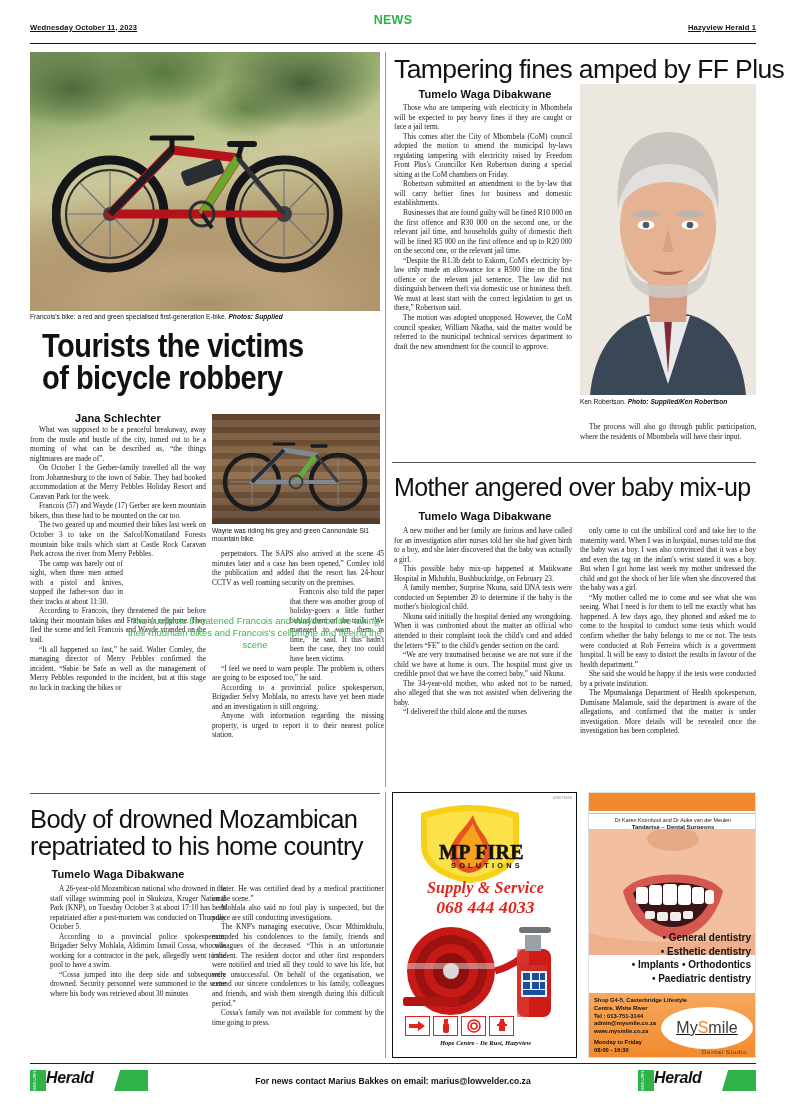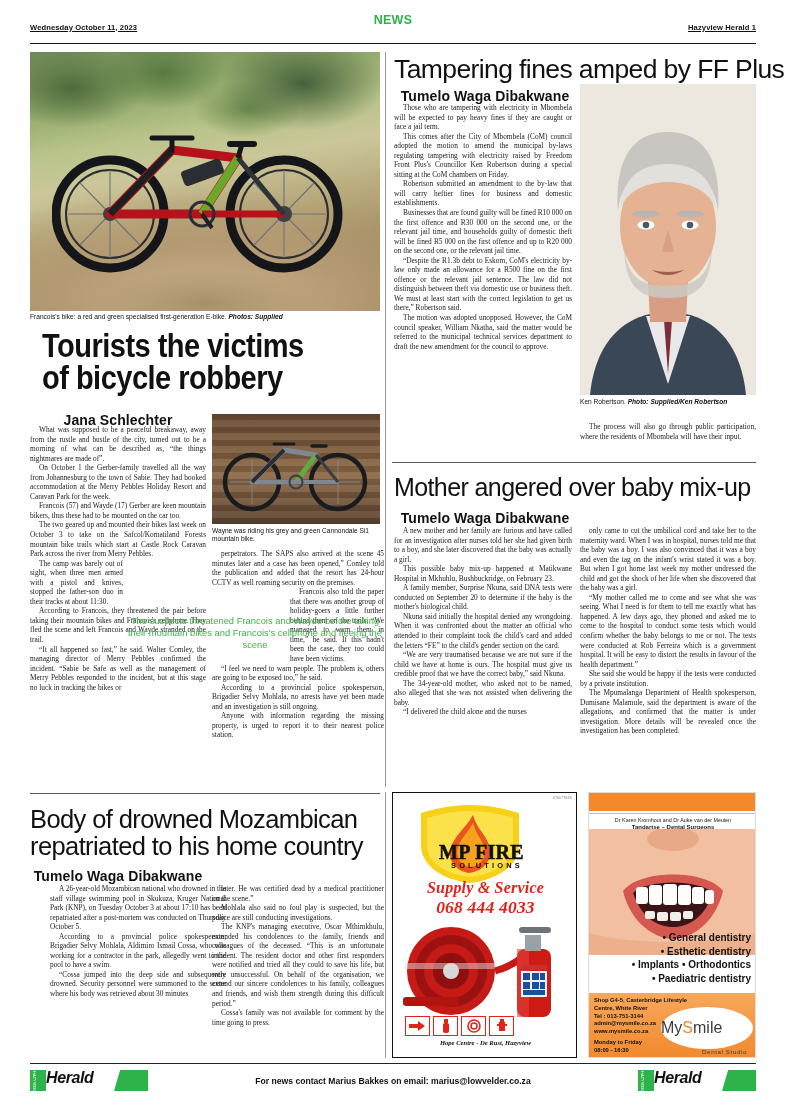--- a/index.html
+++ b/index.html
@@ -45,21 +45,21 @@
     margin:0; color:#111;
     transform:scaleX(0.88); transform-origin:left top;
   }
   h1.head-sans {
     font-family:"Liberation Sans", sans-serif;
     font-weight:400; font-size:25.5px; line-height:1.04;
     letter-spacing:-0.6px; margin:0; color:#111;
   }
   .byline {
     font-family:"Liberation Sans", sans-serif;
-    font-weight:700; font-size:14px; text-align:center; margin:0 0 5px 0;
+    font-weight:700; font-size:11px; text-align:center; margin:0 0 5px 0;
     letter-spacing:.1px;
   }
   .body-text {
     font-family:"Liberation Serif", serif;
     font-size:7.35px; line-height:1.30; text-align:justify; color:#1a1a1a;
   }
   .body-text p { margin:0; text-indent:9px; }
   .body-text p.first { text-indent:9px; }
 
   .caption {
@@ -225,21 +225,21 @@
     font-family:"Liberation Sans", sans-serif; font-weight:700; font-size:5.8px;
     line-height:1.35; color:#111;
   }
   .smile-hours {
     position:absolute; left:5px; top:46px; width:96px;
     font-family:"Liberation Sans", sans-serif; font-weight:700; font-size:5.8px;
     line-height:1.35; color:#111;
   }
   .smile-logo {
     position:absolute; right:4px; top:14px; width:92px; height:42px;
-    border-radius:50%; background:#fff; display:flex; align-items:center; 
+    border-radius:50%; background:#fff; display:flex; align-items:center; justify-content:center;text-decoration:underline;
   }
   .smile-logo .txt {
     font-family:"Liberation Sans", sans-serif; font-size:16px; font-weight:400; color:#3b3b3b;
   }
   .smile-logo .txt .s { color:#f2892c; }
   .smile-studio {
     position:absolute; right:10px; bottom:4px;
     font-family:"Liberation Sans", sans-serif; font-size:6.2px; color:#3b3b3b; letter-spacing:.6px;
   }
 </style>

